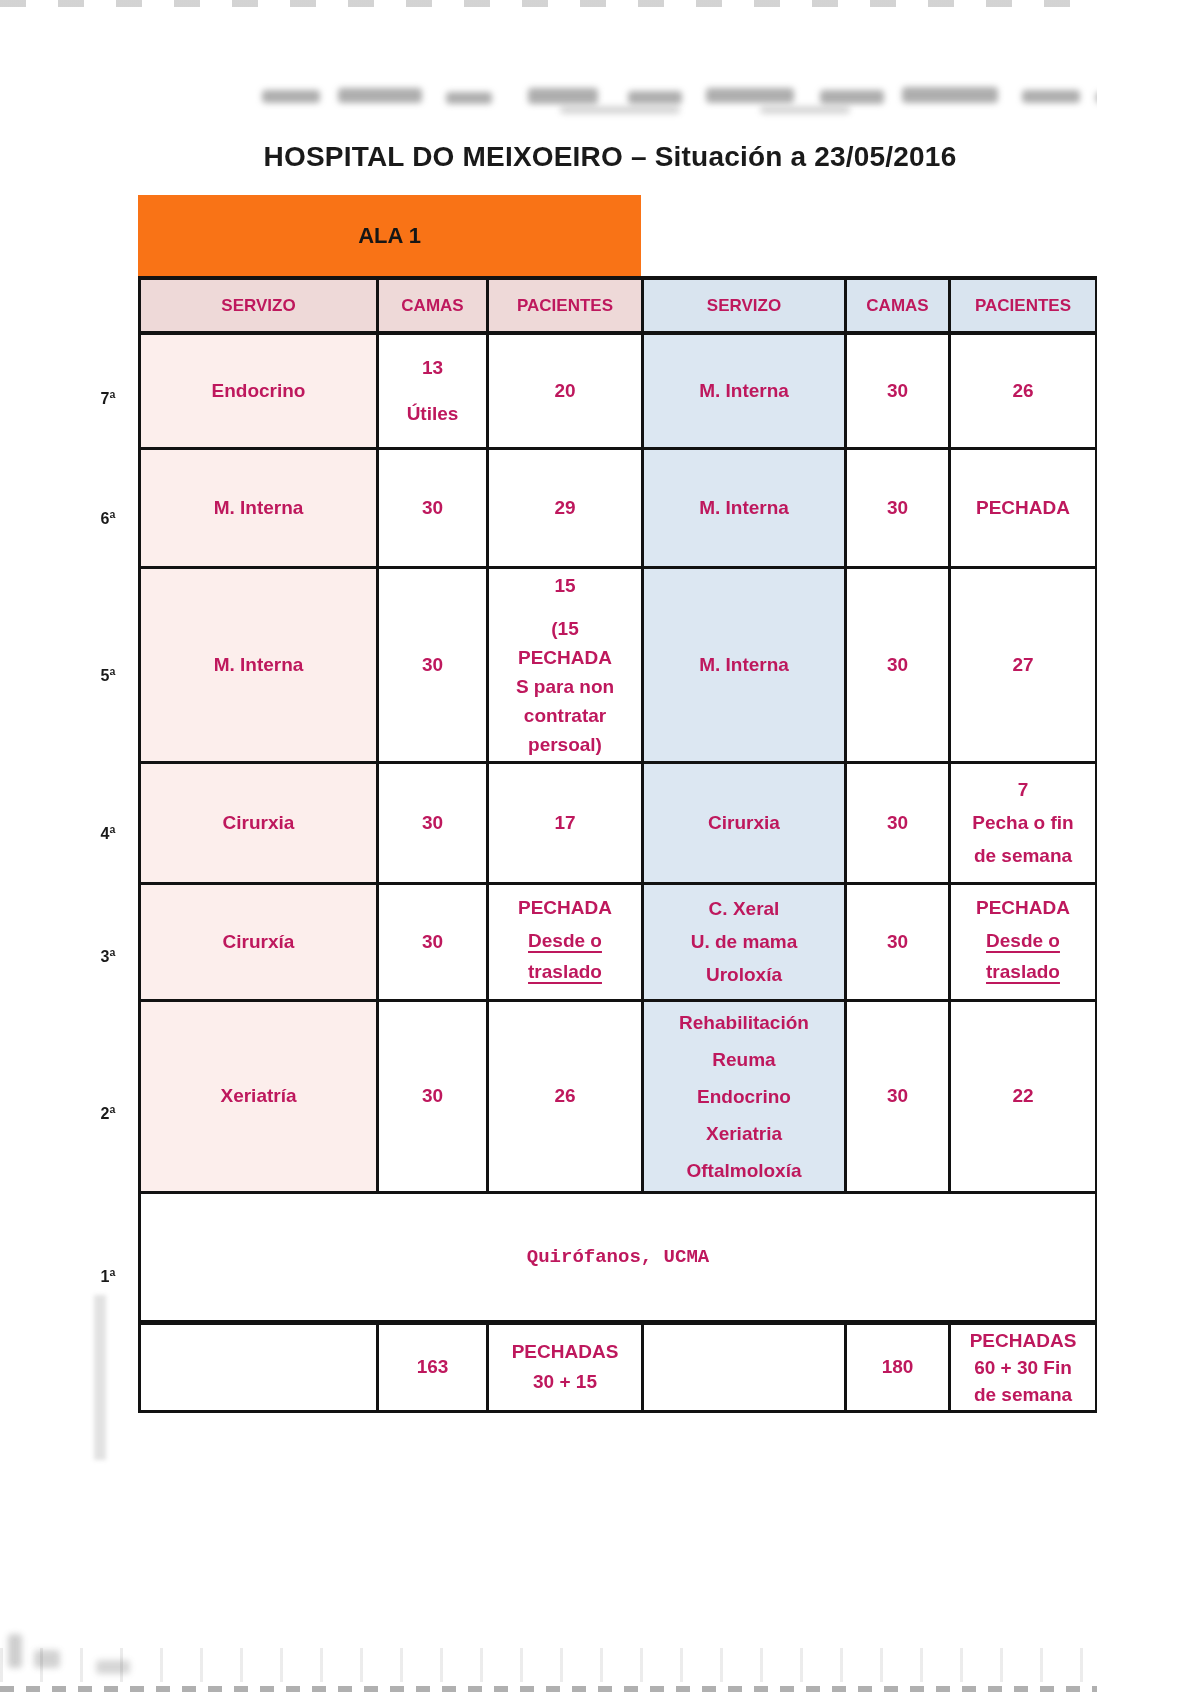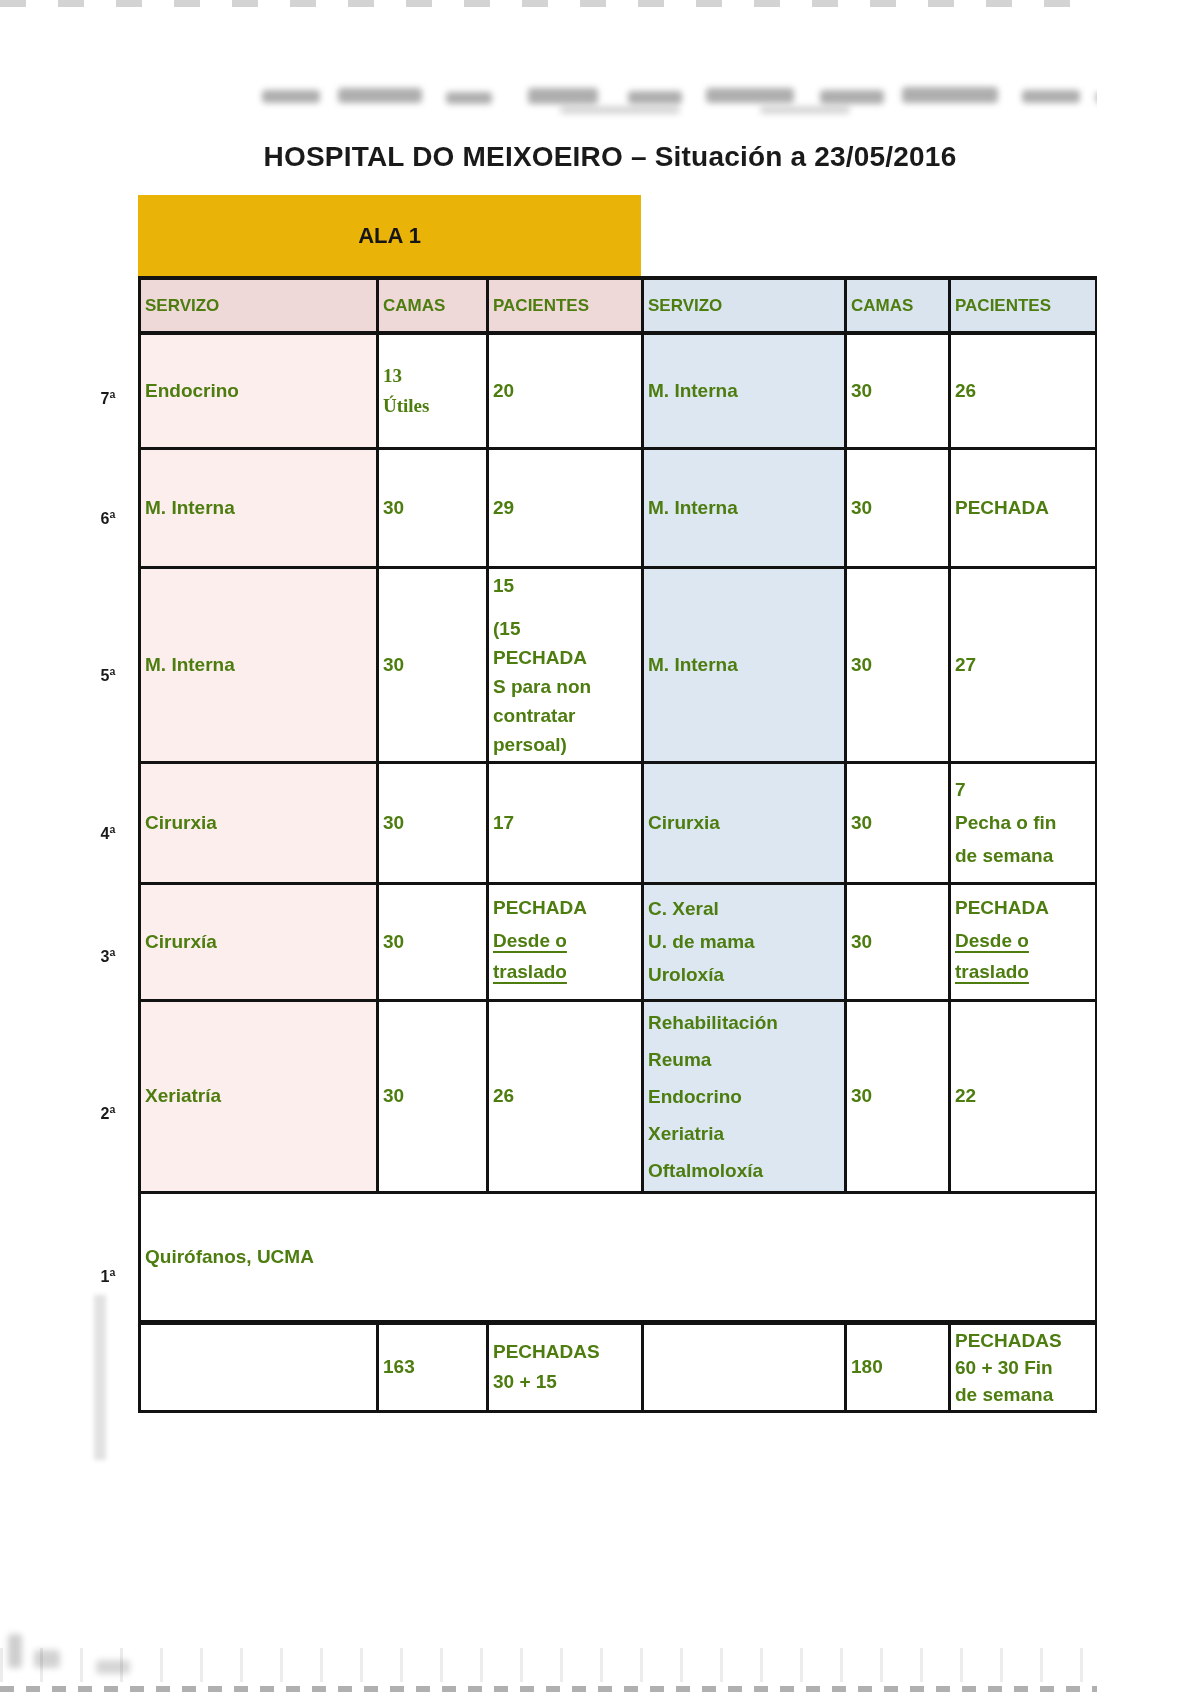--- a/index.html
+++ b/index.html
@@ -16,45 +16,45 @@
   .art-bottom-ticks{left:0;top:1648px;width:1200px;height:34px;
     background:repeating-linear-gradient(90deg, rgba(120,120,120,.14) 0 3px, transparent 3px 40px);}
   .art-bottom-dashes{left:0;top:1686px;width:1200px;height:6px;
     background:repeating-linear-gradient(90deg, rgba(90,90,90,.48) 0 14px, transparent 14px 26px);}
   
   .title{position:absolute;left:10px;top:141px;width:1200px;text-align:center;
     font-size:28px;letter-spacing:.2px;color:#1a1a1a;}
   
   .band{position:absolute;left:138px;top:195px;width:957px;height:81px;display:flex;}
   .band .wing{display:flex;align-items:center;justify-content:center;font-size:22px;}
-  .band .wing.ala1{width:503px;background:#eab308;}
+  .band .wing.ala1{width:503px;background:#f97316;}
   .band .wing.ala2{width:454px;background:#d9e4ef;}
   
   table.beds{position:absolute;left:138px;top:276px;width:957px;border-collapse:collapse;table-layout:fixed;}
   table.beds td, table.beds th{
-    border:3px solid #121212;text-align:left;vertical-align:middle;
-    font-size:19px;padding:2px 4px;font-weight:bold;color:#4d7c0f;overflow:hidden;
+    border:3px solid #121212;text-align:center;vertical-align:middle;
+    font-size:19px;padding:2px 4px;font-weight:bold;color:#be185d;overflow:hidden;
   }
   table.beds thead th{border-top-width:4px;border-bottom-width:4px;font-size:17px;}
   thead th.h1{background:#eed9d8;}
   thead th.h2{background:#d9e4ef;}
   td.s1{background:#fceeec;}
   td.s2{background:#dce7f2;}
   tr.totals td{border-top-width:5px;}
   .pre{white-space:pre-line;}
   .lh30{line-height:30px;}
   .lh33{line-height:33px;}
   .lh37{line-height:37px;}
-  .lh38{line-height:30px;font-family:Liberation Serif, serif;}
+  .lh38{line-height:46px;}
   .lh29{line-height:29px;}
   .note{margin-top:14px;}
   .sub-underline{text-decoration:underline;text-decoration-thickness:2px;text-underline-offset:4px;
     line-height:31px;margin-top:6px;}
   td.leftcell{text-align:left;padding-left:9px;line-height:27px;}
-  td.floor1cell{font-size:20px;}
+  td.floor1cell{font-size:20px;font-family:Liberation Mono, monospace;}
   
   .floor{position:absolute;transform:translate(-50%,-50%);font-size:16px;color:#1a1a1a;}
 </style>
 </head>
 <body>
 
 <div class="page">
 
   <div class="art art-top"></div>
   <div>

